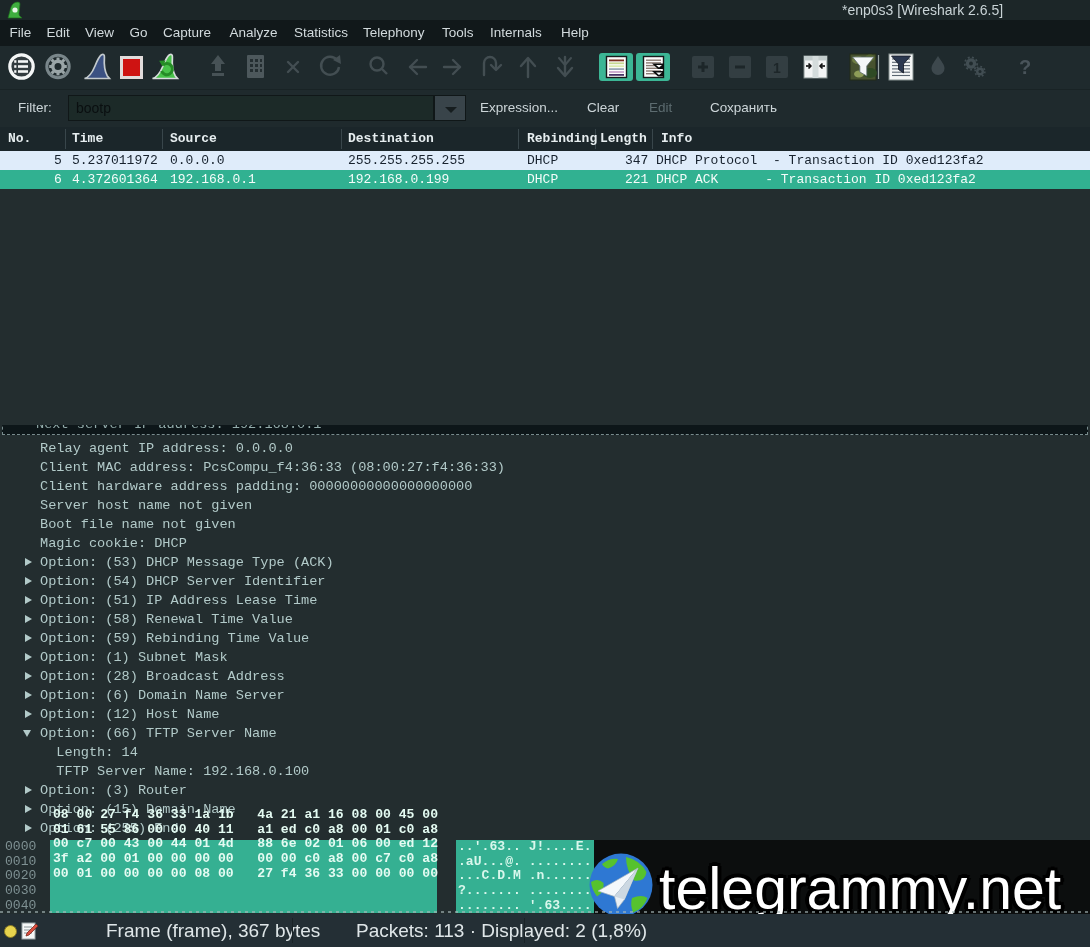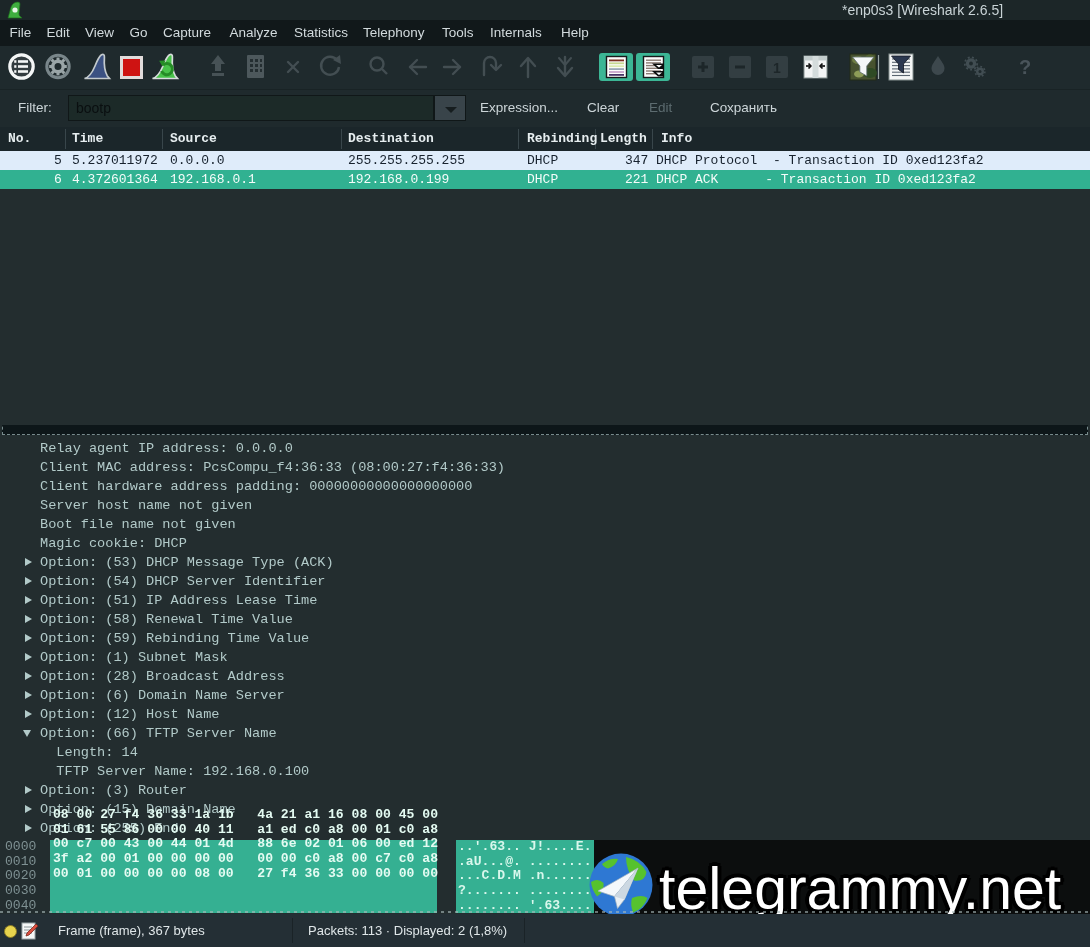--- a/index.html
+++ b/index.html
@@ -32,21 +32,21 @@
 .tri-r { width:0; height:0; border-left:7px solid #b2cac9; border-top:4.5px solid transparent; border-bottom:4.5px solid transparent; }
 .tri-d { width:0; height:0; border-top:7px solid #b2cac9; border-left:4.5px solid transparent; border-right:4.5px solid transparent; }
 #hexgreen { left:50px; top:840px; width:387px; height:73px; background:#35b092; }
 #ascgreen { left:456px; top:840px; width:138px; height:73px; background:#35b092; }
 #wmband { left:594px; top:840px; width:496px; height:76px; background:#0c0e0e; }
 #hexoffs { left:5px; top:840px; font-size:13.1px; line-height:14.7px; color:#7f9193; white-space:pre; }
 #hexbytes { left:53px; top:808px; font-size:13.1px; line-height:14.7px; font-weight:bold; color:#e4fbf2; white-space:pre; }
 #hexasc { left:458px; top:840px; font-size:13.1px; line-height:14.7px; font-weight:bold; color:#d9f7ec; white-space:pre; }
 #dashline { left:0; top:911px; width:1090px; height:1.5px; background:repeating-linear-gradient(90deg,#a9baba 0 3px,transparent 3px 7px); opacity:.6; }
 #statusbar { left:0; top:914px; width:1090px; height:33px; background:#242f35; }
-.stxt { top:914px; line-height:33px; font-size:13px; color:#dfe6e8; white-space:pre; }
+.stxt { top:914px; line-height:33px; font-size:19px; color:#dfe6e8; white-space:pre;margin-left:48px; }
 .ssep { top:918px; width:1px; height:25px; background:#1a2327; }
 #ydot { left:4px; top:925px; width:13px; height:13px; border-radius:50%; background:#e8d44d; border:1px solid #8d7d26; }
 </style>
 </head>
 <body>
 <div id="titlebar" class="abs"></div>
 <div id="title" class="abs">*enp0s3 [Wireshark 2.6.5]</div>
 <svg class="abs" style="left:6px;top:1px" width="18" height="18" viewBox="0 0 18 18">
     <path d="M2 17 L5 6 Q7 1 12 1 Q14 1 14 3 L13 13 Q13 15 15 16 L16 17 Z" fill="#3fae3f" stroke="#1e6b1e" stroke-width="0.7"></path>
     <circle cx="9" cy="9" r="2.6" fill="#e9f5e9"></circle>
@@ -268,20 +268,21 @@
 <div class="r1 abs mono" style="left:656px">DHCP Protocol  - Transaction ID 0xed123fa2</div>
 <div class="r2 abs mono" style="left:54px">6</div>
 <div class="r2 abs mono" style="left:72px">4.372601364</div>
 <div class="r2 abs mono" style="left:170px">192.168.0.1</div>
 <div class="r2 abs mono" style="left:348px">192.168.0.199</div>
 <div class="r2 abs mono" style="left:527px">DHCP</div>
 <div class="r2 abs mono" style="left:625px">221</div>
 <div class="r2 abs mono" style="left:656px">DHCP ACK      - Transaction ID 0xed123fa2</div>
 <div id="selrow" class="abs">
     <div id="selrowin"></div>
+    <div id="seltext">Next server IP address: 192.168.0.1</div>
   </div>
 <div id="details" class="abs mono">Relay agent IP address: 0.0.0.0
 Client MAC address: PcsCompu_f4:36:33 (08:00:27:f4:36:33)
 Client hardware address padding: 00000000000000000000
 Server host name not given
 Boot file name not given
 Magic cookie: DHCP
 Option: (53) DHCP Message Type (ACK)
 Option: (54) DHCP Server Identifier
 Option: (51) IP Address Lease Time

